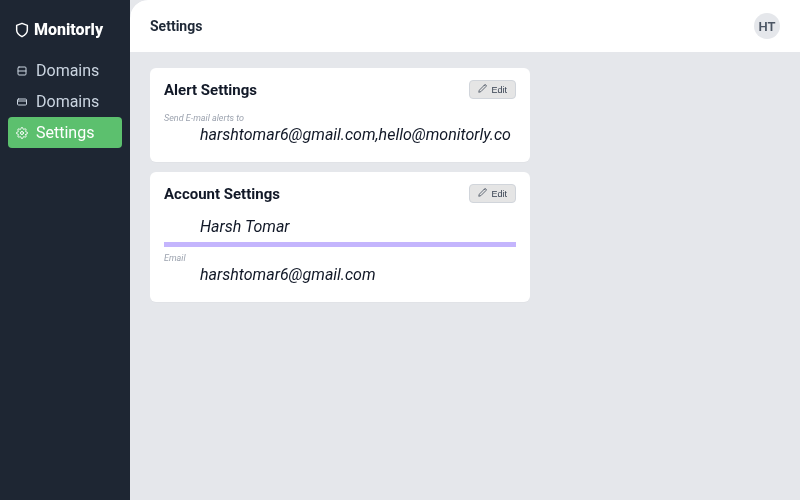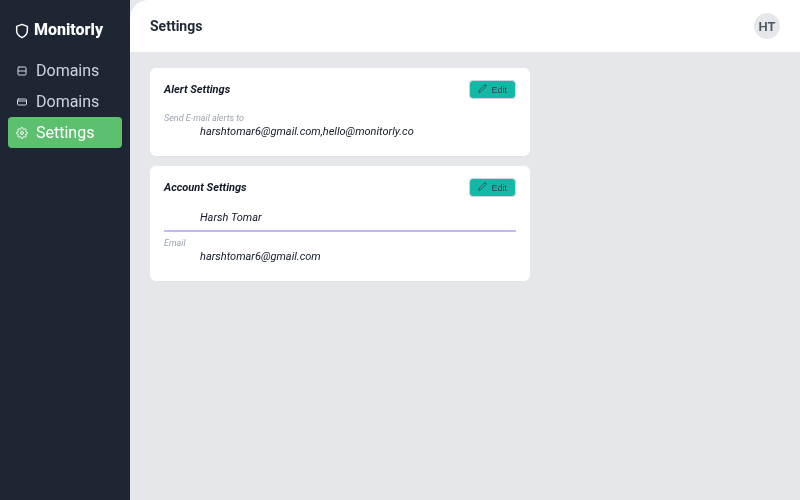--- a/index.html
+++ b/index.html
@@ -11,21 +11,21 @@
     height: 500px;
     background: #1e2633;
     color: #e2e8f0;
     flex-shrink: 0;
     display: flex;
     flex-direction: column;
     padding-top: 12px;
   }
   .brand {
     display: flex;
-    align-items: flex-end;
+    align-items: center;
     gap: 4px;
     font-weight: 800;
     font-size: 16px;
     color: #ffffff;
     padding: 8px 14px 16px 14px;
   }
   .brand-icon {
     display: inline-flex;
     color: #ffffff;
   }
@@ -100,53 +100,52 @@
     padding: 12px 14px;
     box-shadow: 0 1px 1px rgba(0,0,0,0.02);
   }
   .card-header {
     display: flex;
     align-items: center;
     justify-content: space-between;
     margin-bottom: 8px;
   }
   .card-title {
-    font-size: 11px;
+    font-size: 15px;
     font-weight: 700;
     color: #111827;
-    font-style: italic;
   }
   .edit-btn {
     border: 1px solid #d1d5db;
-    background: #14b8a6;
+    background: #e5e5e5;
     border-radius: 4px;
     font-size: 9px;
     padding: 3px 8px;
     display: inline-flex;
     align-items: center;
     gap: 4px;
     color: #374151;
     cursor: pointer;
   }
   .edit-btn svg { width: 9px; height: 9px; }
 
   .field {
     padding: 6px 0;
     font-style: italic;
   }
   .field + .field {
-    border-top: 2px solid #c4b5fd;
+    border-top: 5px solid #c4b5fd;
   }
   .field-label {
     font-size: 9px;
     color: #9ca3af;
     margin-bottom: 2px;
   }
   .field-value {
-    font-size: 11px;
+    font-size: 16px;
     color: #111827;
     padding-left: 36px;
   }
 </style>
 </head>
 <body>
 
 <aside class="sidebar">
   <div class="brand">
     <span class="brand-icon">

